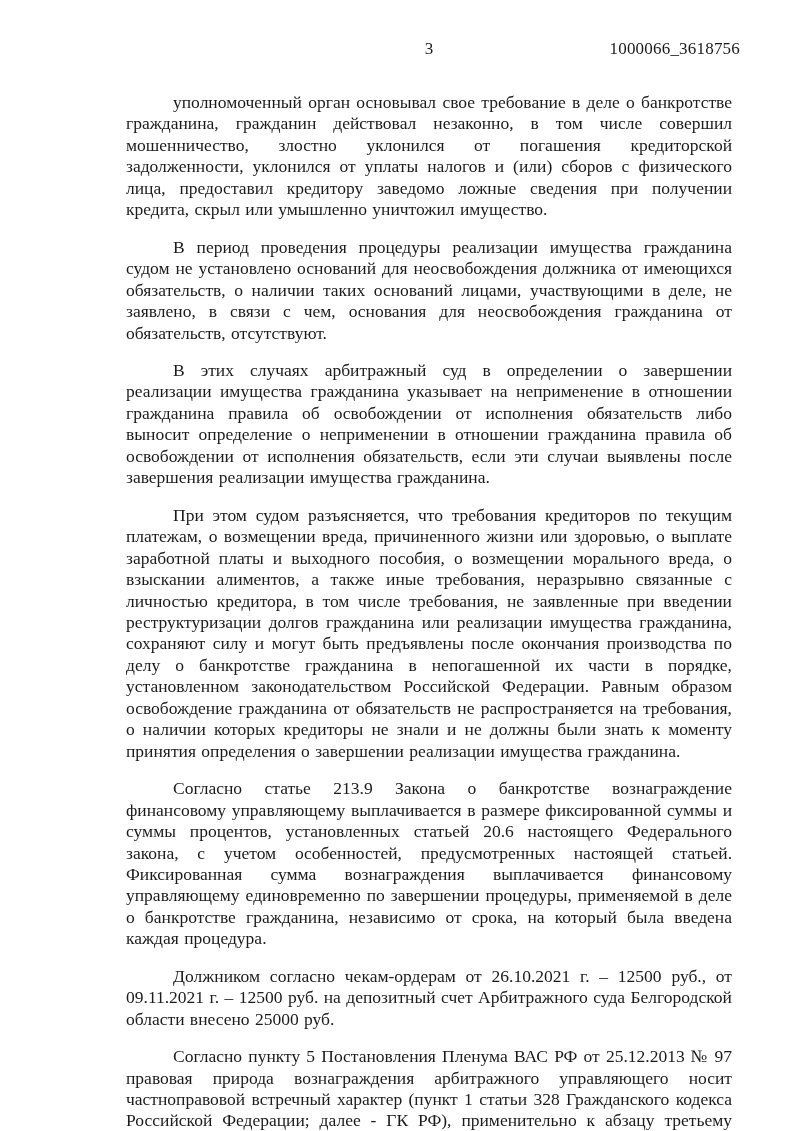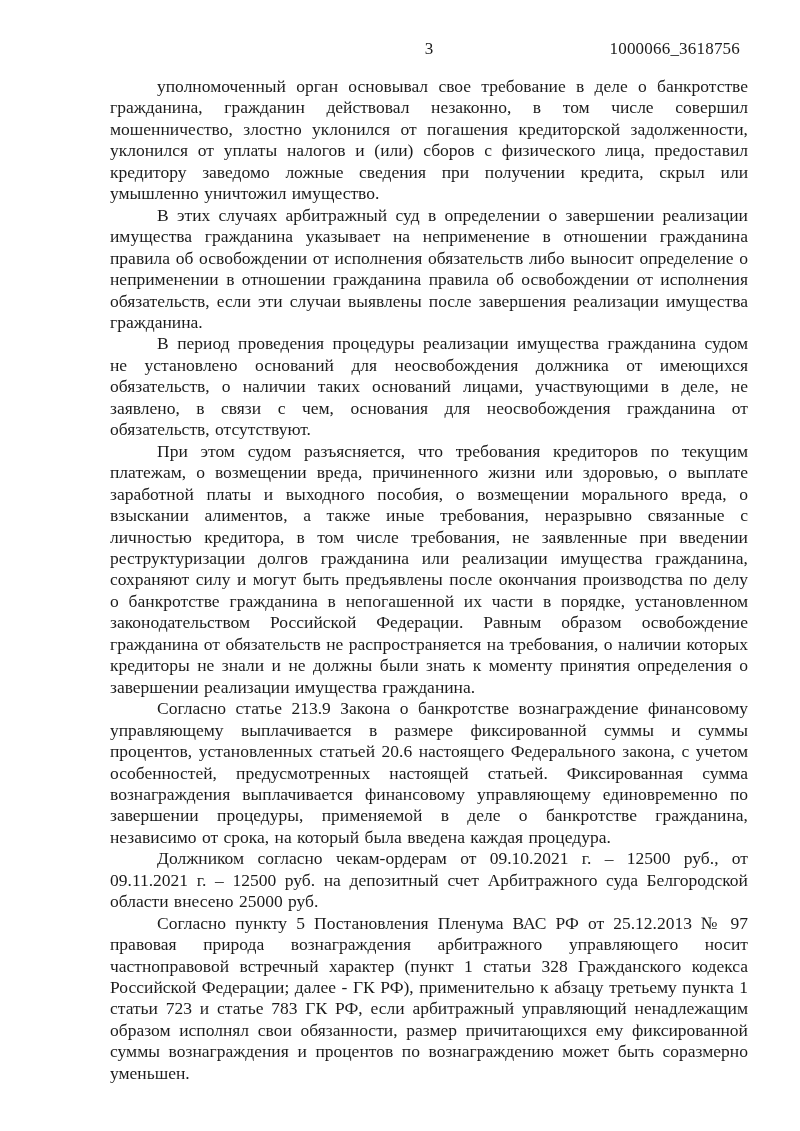--- a/index.html
+++ b/index.html
@@ -39,39 +39,39 @@
     position: absolute;
     top: 76px;
     left: 110px;
     width: 638px;
     font-size: 17.5px;
     line-height: 21.45px;
     text-align: justify;
     text-justify: inter-word;
   }
   .content p {
-    margin: 0;
+    margin: 16px;
     padding: 0;
     text-indent: 47px;
     word-spacing: 1px;
   }
 </style>
 </head>
 <body>
 
 <div class="page">
 
   <div class="page-header">
     <span class="page-number">3</span>
     <span class="doc-code">1000066_3618756</span>
   </div>
 
   <div class="content">
     <p>уполномоченный орган основывал свое требование в деле о банкротстве гражданина, гражданин действовал незаконно, в том числе совершил мошенничество, злостно уклонился от погашения кредиторской задолженности, уклонился от уплаты налогов и (или) сборов с физического лица, предоставил кредитору заведомо ложные сведения при получении кредита, скрыл или умышленно уничтожил имущество.</p>
+    <p>В период проведения процедуры реализации имущества гражданина судом не установлено оснований для неосвобождения должника от имеющихся обязательств, о наличии таких оснований лицами, участвующими в деле, не заявлено, в связи с чем, основания для неосвобождения гражданина от обязательств, отсутствуют.</p>
     <p>В этих случаях арбитражный суд в определении о завершении реализации имущества гражданина указывает на неприменение в отношении гражданина правила об освобождении от исполнения обязательств либо выносит определение о неприменении в отношении гражданина правила об освобождении от исполнения обязательств, если эти случаи выявлены после завершения реализации имущества гражданина.</p>
-    <p>В период проведения процедуры реализации имущества гражданина судом не установлено оснований для неосвобождения должника от имеющихся обязательств, о наличии таких оснований лицами, участвующими в деле, не заявлено, в связи с чем, основания для неосвобождения гражданина от обязательств, отсутствуют.</p>
     <p>При этом судом разъясняется, что требования кредиторов по текущим платежам, о возмещении вреда, причиненного жизни или здоровью, о выплате заработной платы и выходного пособия, о возмещении морального вреда, о взыскании алиментов, а также иные требования, неразрывно связанные с личностью кредитора, в том числе требования, не заявленные при введении реструктуризации долгов гражданина или реализации имущества гражданина, сохраняют силу и могут быть предъявлены после окончания производства по делу о банкротстве гражданина в непогашенной их части в порядке, установленном законодательством Российской Федерации. Равным образом освобождение гражданина от обязательств не распространяется на требования, о наличии которых кредиторы не знали и не должны были знать к моменту принятия определения о завершении реализации имущества гражданина.</p>
     <p>Согласно статье 213.9 Закона о банкротстве вознаграждение финансовому управляющему выплачивается в размере фиксированной суммы и суммы процентов, установленных статьей 20.6 настоящего Федерального закона, с учетом особенностей, предусмотренных настоящей статьей. Фиксированная сумма вознаграждения выплачивается финансовому управляющему единовременно по завершении процедуры, применяемой в деле о банкротстве гражданина, независимо от срока, на который была введена каждая процедура.</p>
-    <p>Должником согласно чекам-ордерам от 09.10.2021 г. – 12500 руб., от 09.11.2021 г. – 12500 руб. на депозитный счет Арбитражного суда Белгородской области внесено 25000 руб.</p>
+    <p>Должником согласно чекам-ордерам от 26.10.2021 г. – 12500 руб., от 09.11.2021 г. – 12500 руб. на депозитный счет Арбитражного суда Белгородской области внесено 25000 руб.</p>
     <p>Согласно пункту 5 Постановления Пленума ВАС РФ от 25.12.2013 № 97 правовая природа вознаграждения арбитражного управляющего носит частноправовой встречный характер (пункт 1 статьи 328 Гражданского кодекса Российской Федерации; далее - ГК РФ), применительно к абзацу третьему пункта 1 статьи 723 и статье 783 ГК РФ, если арбитражный управляющий ненадлежащим образом исполнял свои обязанности, размер причитающихся ему фиксированной суммы вознаграждения и процентов по вознаграждению может быть соразмерно уменьшен.</p>
   </div>
 
 </div>
 
 </body></html>

